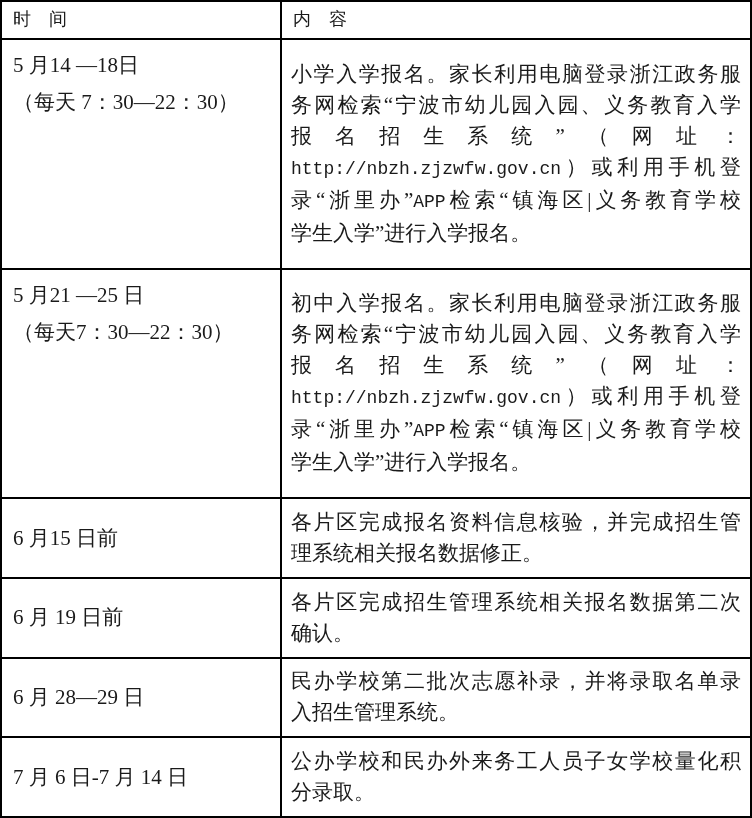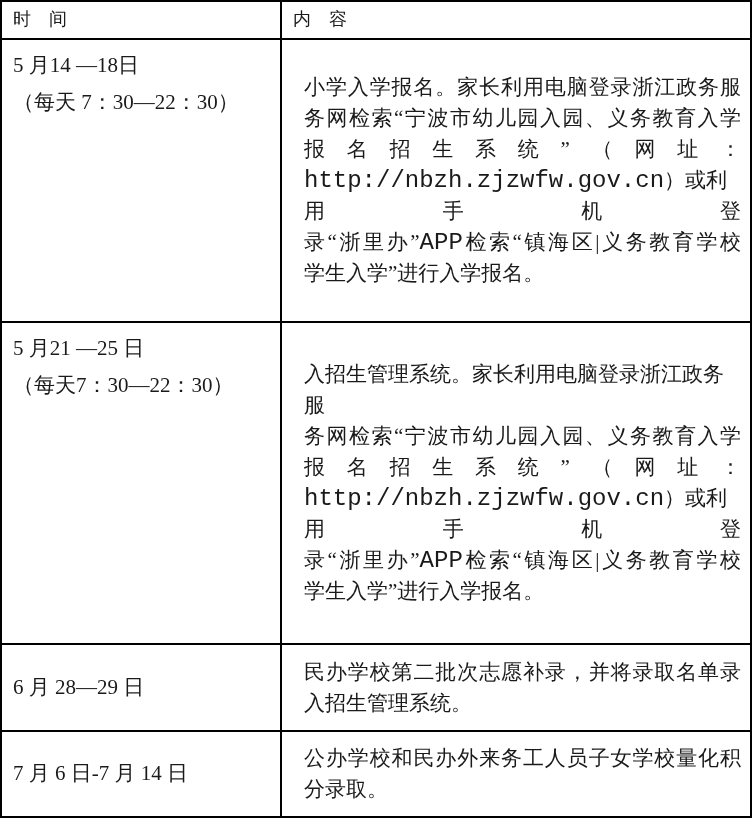--- a/index.html
+++ b/index.html
@@ -20,26 +20,26 @@
     font-weight: normal; text-align: left;
     height: 38px; padding: 2px 8px 4px 11px;
     font-size: 18px;
   }
   td.time {
     padding: 2px 6px 2px 11px;
     font-size: 21px;
   }
   td.time .line { line-height: 37px; text-align: left; }
   td.time.top { vertical-align: top; padding-top: 7px; }
-  td.content { padding: 2px 9px 2px 22px; font-size: 21px; }
+  td.content { padding: 2px 9px 2px 9px; font-size: 21px; }
   td.content .line { line-height: 31px; text-align: left; }
   .line.justify { text-align: justify; text-align-last: justify; text-justify: inter-character; }
   .mono {
     font-family: "Liberation Mono", "DejaVu Sans Mono", monospace;
-    font-size: 24px;
+    font-size: 18px;
     margin-top: 43px;
   }
 </style>
 </head>
 <body>
 
 <div class="doc">
   <table class="schedule">
     <colgroup>
       <col class="c-time">
@@ -69,26 +69,44 @@
             <div class="line justify"><span>录“浙里办”</span><span class="mono">APP</span><span>检索“镇海区|义务教育学校</span></div>
             <div class="line"><span>学生入学”进行入学报名。</span></div>
           </td>
         </tr>
         <tr>
           <td class="time top">
             <div class="line">5 月21 —25 日</div>
             <div class="line">（每天7：30—22：30）</div>
           </td>
           <td class="content">
-            <div class="line justify"><span>入招生管理系统。家长利用电脑登录浙江政务服</span></div>
+            <div class="line justify"><span>初中入学报名。家长利用电脑登录浙江政务服</span></div>
             <div class="line justify"><span>务网检索“宁波市幼儿园入园、义务教育入学</span></div>
             <div class="line justify"><span>报名招生系统”（网址：</span></div>
             <div class="line justify"><span class="mono">http://nbzh.zjzwfw.gov.cn</span><span>）或利用手机登</span></div>
             <div class="line justify"><span>录“浙里办”</span><span class="mono">APP</span><span>检索“镇海区|义务教育学校</span></div>
             <div class="line"><span>学生入学”进行入学报名。</span></div>
+          </td>
+        </tr>
+        <tr>
+          <td class="time">
+            <div class="line">6 月15 日前</div>
+          </td>
+          <td class="content">
+            <div class="line justify"><span>各片区完成报名资料信息核验，并完成招生管</span></div>
+            <div class="line"><span>理系统相关报名数据修正。</span></div>
+          </td>
+        </tr>
+        <tr>
+          <td class="time">
+            <div class="line">6 月 19 日前</div>
+          </td>
+          <td class="content">
+            <div class="line justify"><span>各片区完成招生管理系统相关报名数据第二次</span></div>
+            <div class="line"><span>确认。</span></div>
           </td>
         </tr>
         <tr>
           <td class="time">
             <div class="line">6 月 28—29 日</div>
           </td>
           <td class="content">
             <div class="line justify"><span>民办学校第二批次志愿补录，并将录取名单录</span></div>
             <div class="line"><span>入招生管理系统。</span></div>
           </td>

